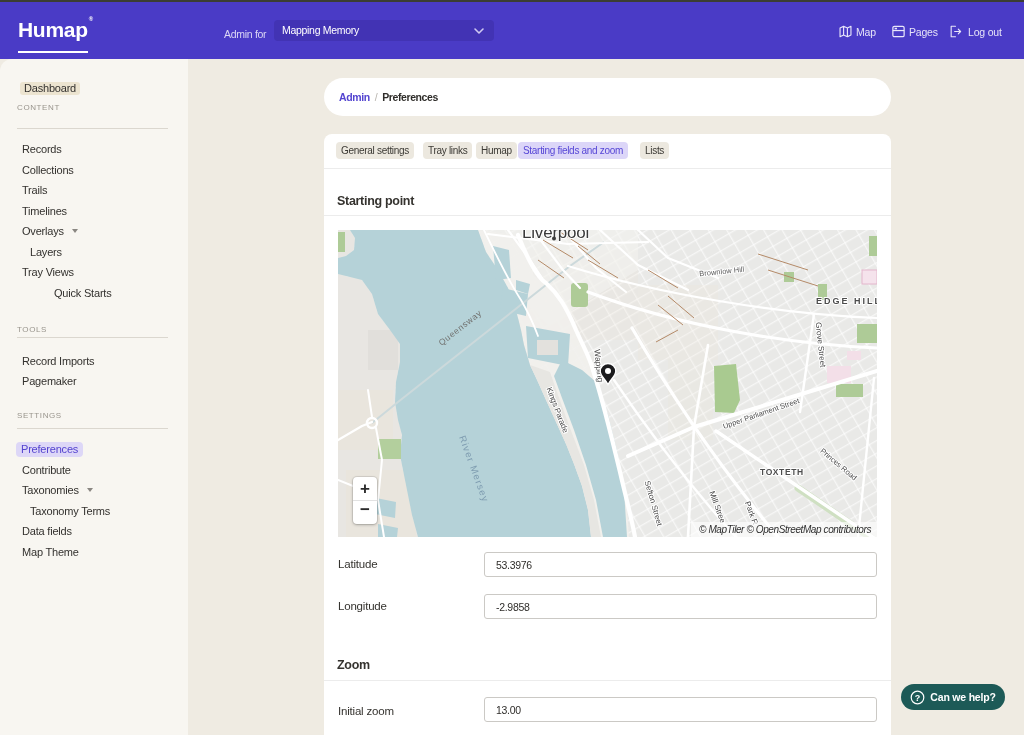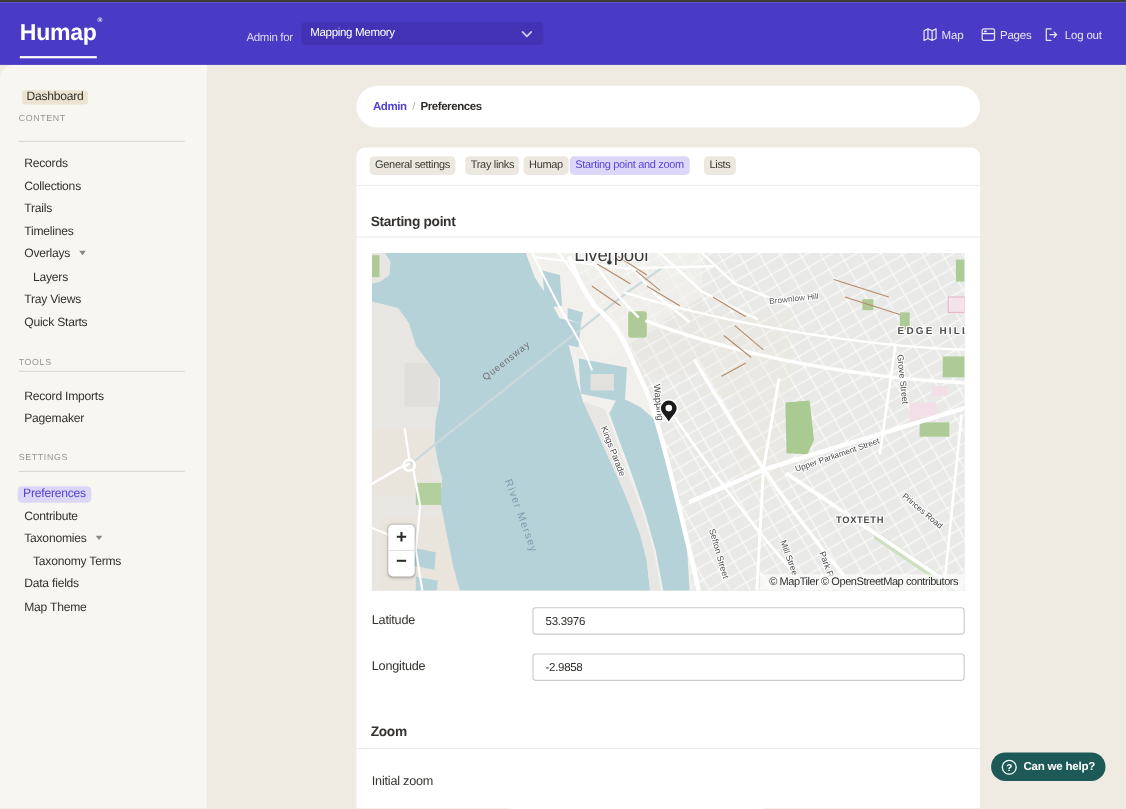--- a/index.html
+++ b/index.html
@@ -48,21 +48,21 @@
   .f-input { position:absolute; left:160px; width:393px; height:25px; border:1px solid #cbc9c5; border-radius:3px; font-size:10.5px; letter-spacing:-0.3px; font-family:"Liberation Sans", sans-serif; color:#2f2d2a; line-height:23px; padding-left:11px; background:#fff; }
 
   
   #map { position:absolute; left:14px; top:96px; width:539px; height:307px; overflow:hidden; background:#e9e9e7; }
   #searchbox { position:absolute; left:341px; top:9px; width:190px; height:28px; background:#fff; border:1px solid #d8d8d8; border-radius:5px; box-shadow:0 2px 4px rgba(0,0,0,0.18); font-size:11.5px; letter-spacing:-0.45px; color:#757575; line-height:26px; padding-left:11px; }
   #zoomctl { position:absolute; left:15px; top:247px; width:24px; height:47px; background:#fff; border-radius:4px; box-shadow:0 0 0 1px rgba(0,0,0,0.08), 0 1px 3px rgba(0,0,0,0.25); }
   #zoomctl .zline { position:absolute; left:0px; top:23px; width:24px; height:1px; background:#e2e2e2; }
   #zoomctl .zp, #zoomctl .zm { position:absolute; left:0; width:24px; text-align:center; font-size:17px; font-weight:bold; color:#2b2b2b; }
   #zoomctl .zp { top:2px; }
   #zoomctl .zm { top:23px; }
-  #attrib { position:absolute; right:0; bottom:0; height:15px; line-height:15px; padding:0 6px 0 8px; font-size:10px; letter-spacing:-0.4px; color:#2e2e2e; background:rgba(255,255,255,0.62); }
+  #attrib { position:absolute; right:0; bottom:0; height:15px; line-height:15px; padding:0 6px 0 8px; font-size:10px; letter-spacing:-0.4px; color:#2e2e2e; background:rgba(255,255,255,0.62);font-style:italic; }
 
   
   #help { position:absolute; left:901px; top:684px; width:104px; height:26px; background:#1d5a57; border-radius:13px; color:#fff; display:flex; align-items:center; justify-content:center; gap:5px; font-size:10.5px; letter-spacing:-0.2px; font-weight:bold; }
 </style>
 </head>
 <body>
 <div id="app">
   <div id="content-bg"></div>
   <div id="topstrip"></div>
   <div id="header">
@@ -100,21 +100,21 @@
     <div id="pill-dash">Dashboard</div>
     <div class="side-head" style="top:44px;">CONTENT</div>
     <div class="side-rule" style="top:69px;"></div>
     <div class="side-item" style="top:84px;">Records</div>
     <div class="side-item" style="top:105px;">Collections</div>
     <div class="side-item" style="top:125px;">Trails</div>
     <div class="side-item" style="top:146px;">Timelines</div>
     <div class="side-item" style="top:166px;">Overlays<span class="caret"></span></div>
     <div class="side-item side-sub" style="top:187px;">Layers</div>
     <div class="side-item" style="top:207px;">Tray Views</div>
-    <div class="side-item" style="top:228px;">Quick Starts</div>
+    <div class="side-item" style="top:228px;margin-left:32px;">Quick Starts</div>
     <div class="side-head" style="top:266px;">TOOLS</div>
     <div class="side-rule" style="top:278px;"></div>
     <div class="side-item" style="top:296px;">Record Imports</div>
     <div class="side-item" style="top:316px;">Pagemaker</div>
     <div class="side-head" style="top:352px;">SETTINGS</div>
     <div class="side-rule" style="top:369px;"></div>
     <div id="pill-pref">Preferences</div>
     <div class="side-item" style="top:405px;">Contribute</div>
     <div class="side-item" style="top:425px;">Taxonomies<span class="caret"></span></div>
     <div class="side-item side-sub" style="top:446px;">Taxonomy Terms</div>
@@ -123,21 +123,21 @@
   </div>
 
   <div class="card" id="card1">
     <div id="crumb"><span class="a">Admin</span><span class="sep">/</span>Preferences</div>
   </div>
 
   <div class="card" id="card2">
     <div class="tab" style="left:12px;text-align:right;">General settings</div>
     <div class="tab" style="left:99px;">Tray links</div>
     <div class="tab" style="left:152px;">Humap</div>
-    <div class="tab active" style="left:194px;">Starting point and zoom</div>
+    <div class="tab active" style="left:194px;">Starting fields and zoom</div>
     <div class="tab" style="left:316px;">Lists</div>
     <div class="divider" style="top:34px;"></div>
     <div class="h-sec" style="top:60px;">Starting point</div>
     <div class="divider" style="top:81px;"></div>
 
     <div id="map">
       <svg width="539" height="307" viewBox="0 0 539 307" style="position:absolute;left:0;top:0;">
         <defs>
           <pattern id="pA" width="11" height="11" patternUnits="userSpaceOnUse" patternTransform="rotate(-30)">
             <rect width="11" height="11" fill="none"></rect>
@@ -263,20 +263,21 @@
       <div id="attrib">© MapTiler © OpenStreetMap contributors</div>
     </div>
 
     <div class="f-label" style="top:424px;">Latitude</div>
     <input class="f-input" style="top: 418px;" value="53.3976" readonly="">
     <div class="f-label" style="top:466px;">Longitude</div>
     <input class="f-input" style="top: 460px;" value="-2.9858" readonly="">
     <div class="h-sec" style="top:524px;">Zoom</div>
     <div class="divider" style="top:546px;"></div>
     <div class="f-label" style="top:571px;">Initial zoom</div>
+    <input class="f-input" style="top: 563px;" value="13.00" readonly="">
   </div>
 
   <div id="help">
     <svg width="15" height="15" viewBox="0 0 15 15">
         <circle cx="7.5" cy="7.5" r="6.3" fill="none" stroke="#fff" stroke-width="1.2"></circle>
         <text x="7.5" y="10.6" text-anchor="middle" font-size="9" font-weight="bold" fill="#fff" font-family="Liberation Sans">?</text>
       </svg>
     <span>Can we help?</span>
   </div>
 </div>

